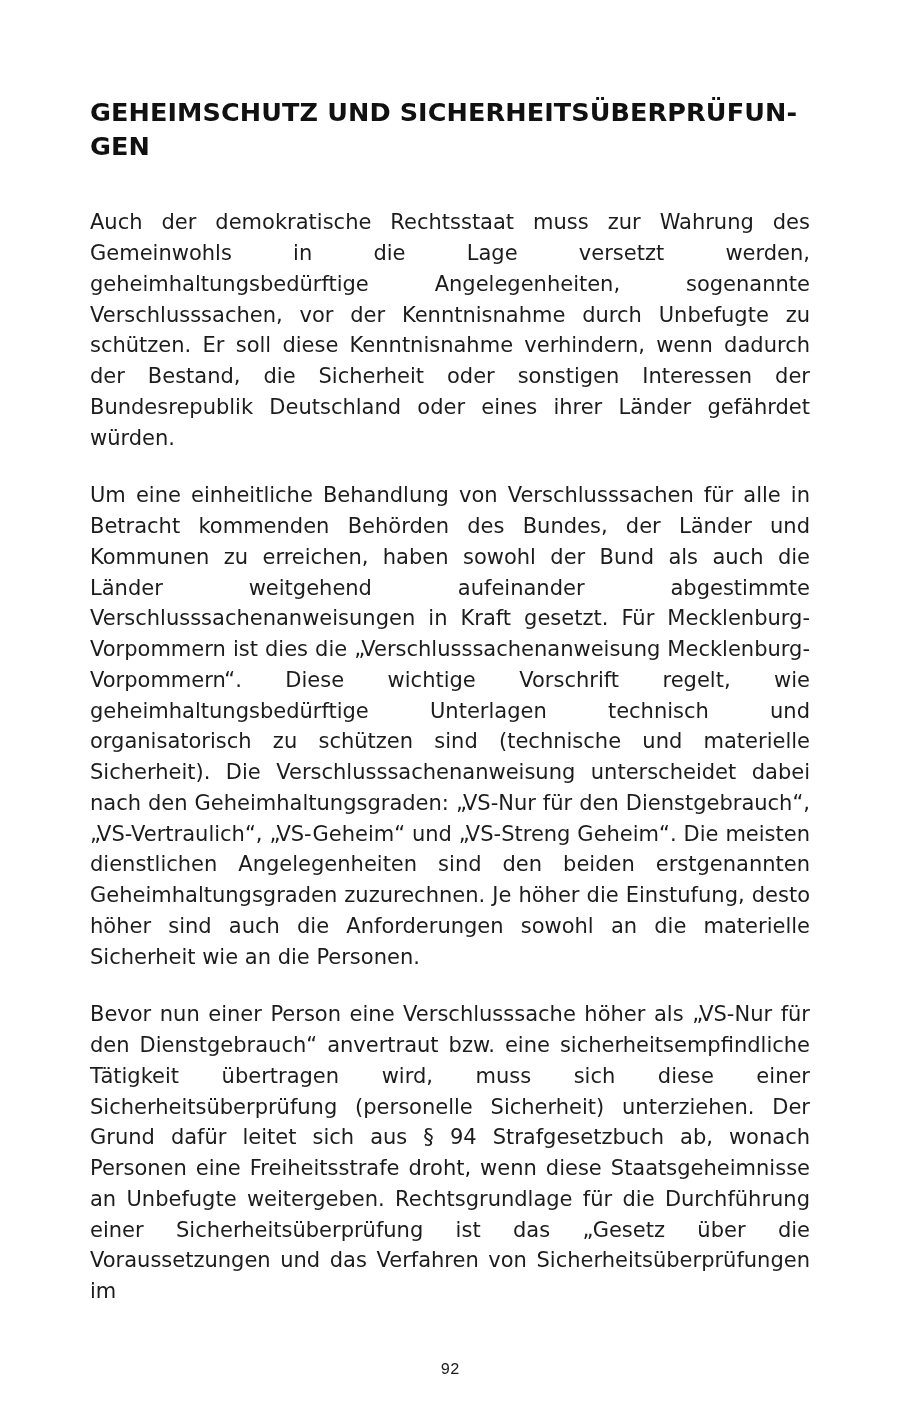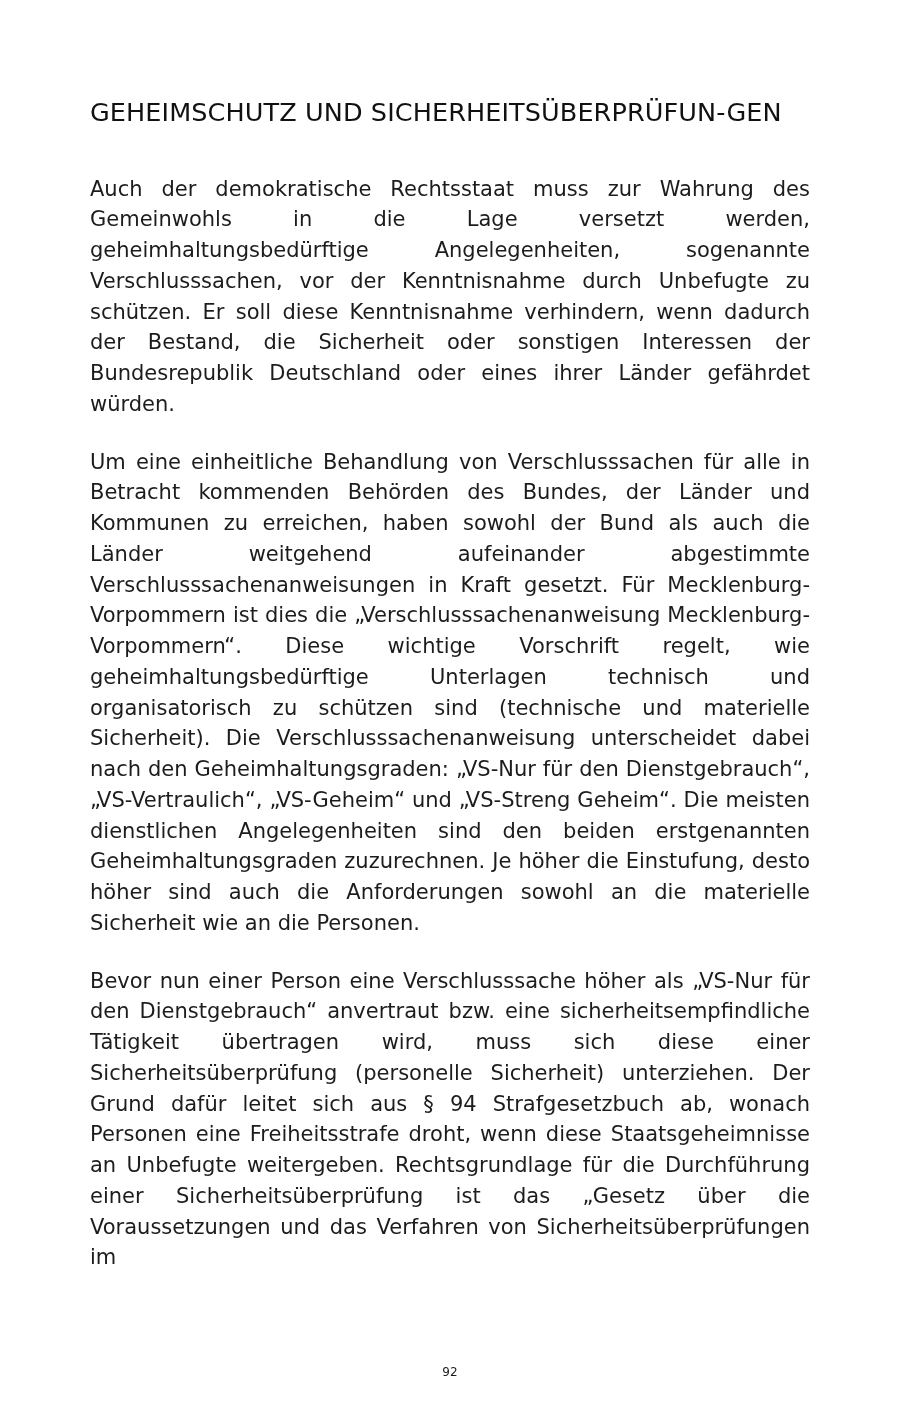--- a/index.html
+++ b/index.html
@@ -17,21 +17,21 @@
   }
   .page {
     box-sizing: border-box;
     width: 900px;
     height: 1423px;
     padding: 96px 90px 40px 90px;
     position: relative;
   }
   .page-title {
     font-size: 25.5px;
-    font-weight: normal;
+    font-weight: bold;
     line-height: 1.32;
     letter-spacing: 0.1px;
     margin: 0 0 44px 0;
     color: #111111;
     max-width: 722px;
   }
   .body-text {
     font-size: 21px;
     line-height: 1.465;
     text-align: justify;
@@ -43,22 +43,23 @@
   }
   .body-text:last-of-type {
     margin-bottom: 17px;
   }
   .page-number {
     position: absolute;
     left: 0;
     right: 0;
     bottom: 44px;
     text-align: center;
-    font-size: 12px;
+    font-size: 16px;
     color: #1c1c1c;
+    font-family: Liberation Mono, monospace;
   }
 </style>
 </head>
 <body>
 
 <div class="page">
 
   <h1 class="page-title">GEHEIMSCHUTZ UND SICHERHEITSÜBERPRÜFUN-GEN</h1>
 
   <p class="body-text">Auch der demokratische Rechtsstaat muss zur Wahrung des Gemeinwohls in die Lage versetzt werden, geheimhaltungsbedürftige Angelegenheiten, sogenannte Verschlusssachen, vor der Kenntnisnahme durch Unbefugte zu schützen. Er soll diese Kenntnisnahme verhindern, wenn dadurch der Bestand, die Sicherheit oder sonstigen Interessen der Bundesrepublik Deutschland oder eines ihrer Länder gefährdet würden.</p>

